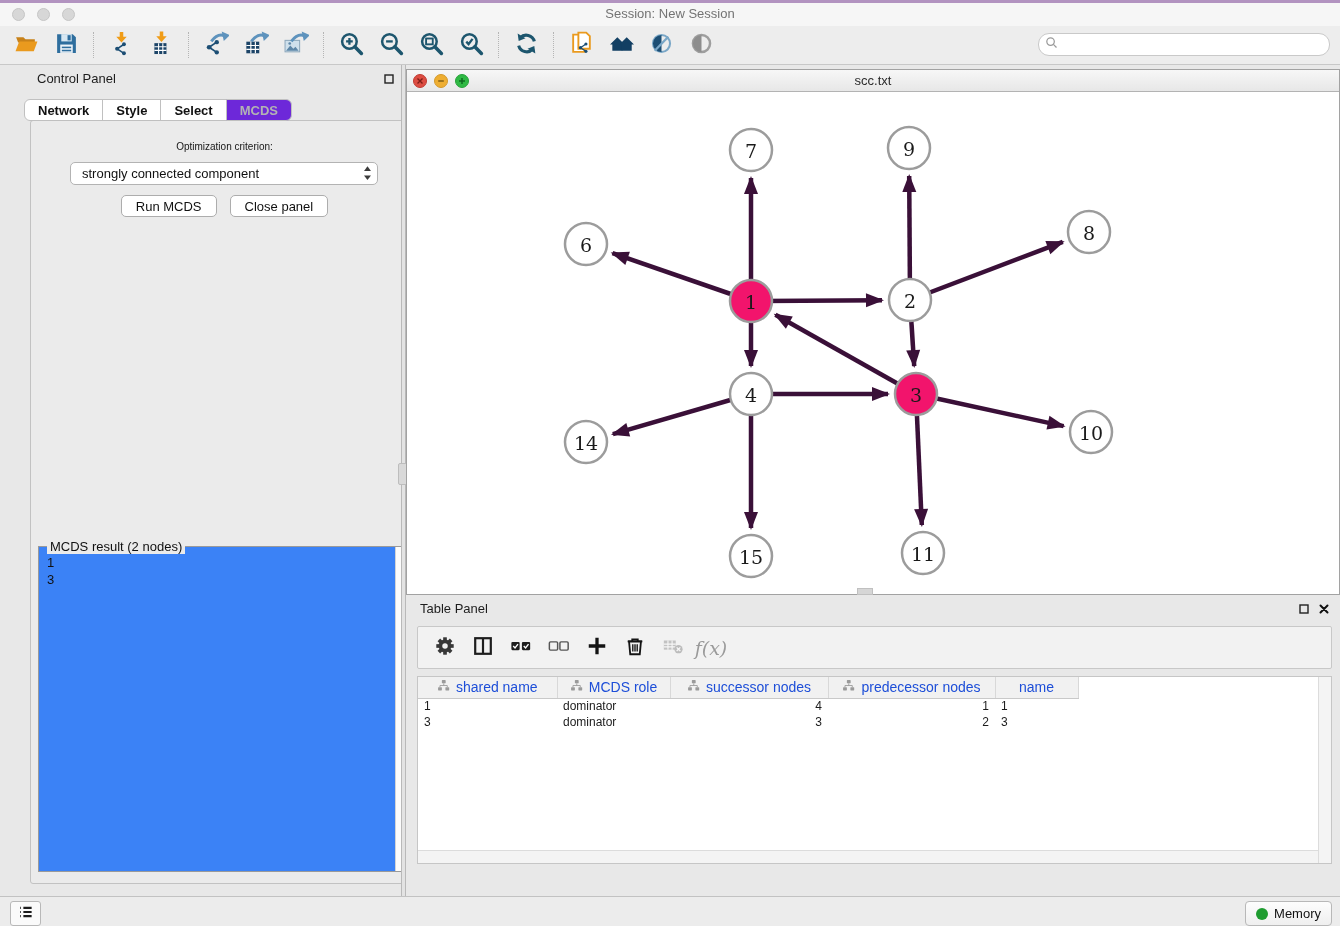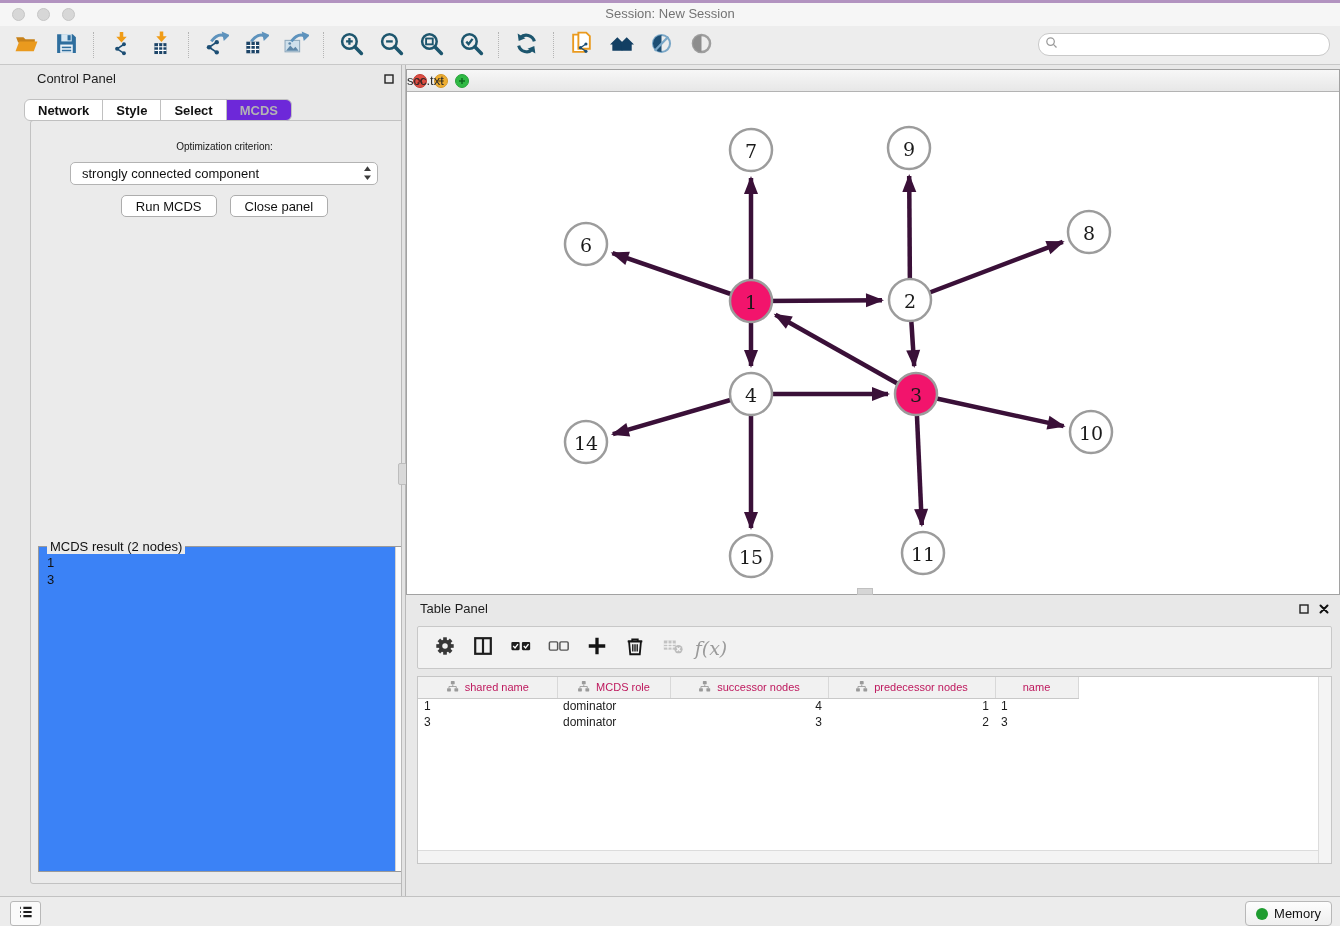--- a/index.html
+++ b/index.html
@@ -51,34 +51,34 @@
 
   
   .network-window { position:absolute; left:406px; top:66px; width:934px; height:526px; border:1px solid #a2a2a2; background:#fff; }
   .nw-titlebar { position:relative; height:22px; background:linear-gradient(#f7f7f7,#e7e7e7); border-bottom:1px solid #b3b3b3; }
   .nw-lights { position:absolute; left:6px; top:4px; display:flex; gap:7px; }
   .light { width:14px; height:14px; border-radius:50%; display:flex; align-items:center; justify-content:center; }
   .light svg { width:8px; height:8px; }
   .light.red { background:#dd4d42; border:1px solid #c03b33; }
   .light.yellow { background:#eeae32; border:1px solid #d4992a; }
   .light.green { background:#2fb944; border:1px solid #27a23a; }
-  .nw-title { position:absolute; left:0; right:0; top:3px; font-size:13px; color:#2c2c2c; }
+  .nw-title { position:absolute; left:0; right:0; top:3px; text-align:center; font-size:13px; color:#2c2c2c; }
   .nw-canvas { position:absolute; left:0; top:22px; width:932px; height:502px; background:#fff; }
   .h-handle { position:absolute; left:450px; bottom:-1px; width:16px; height:7px; background:#d6d6d6; border:1px solid #c0c0c0; }
 
   
   .table-panel { position:absolute; left:406px; top:592px; width:934px; height:301px; background:#e8e8e8; }
   .tp-toolbar { position:absolute; left:11px; right:8px; top:31px; height:43px; background:#f2f2f2; border:1px solid #c8c8c8; border-radius:2px; display:flex; align-items:center; padding-left:8px; }
   .tp-btn { width:38px; height:34px; display:flex; align-items:center; justify-content:center; }
   .tp-btn svg { width:22px; height:22px; }
   .tp-btn.disabled { opacity:0.45; }
   .fx { font-family:"DejaVu Serif", serif; font-style:italic; font-size:19px; color:#9a9a9a; }
   .table-wrap { position:absolute; left:11px; right:8px; top:81px; height:188px; background:#fff; border:1px solid #c6c6c6; overflow:hidden; }
   table.node-table { border-collapse:collapse; table-layout:fixed; }
-  .node-table th { height:21px; background:#f1f1f1; border-right:1px solid #d8d8d8; border-bottom:1px solid #c9c9c9; font-size:11px; font-weight:400; color:#be185d; text-align:center; position:relative; }
+  .node-table th { height:21px; background:#f1f1f1; border-right:1px solid #d8d8d8; border-bottom:1px solid #c9c9c9; font-size:14px; font-weight:400; color:#1d4ed8; text-align:center; position:relative; }
   .node-table th .th-inner { display:flex; align-items:center; justify-content:center; gap:6px; }
   .node-table th svg { width:13px; height:13px; }
   .node-table td { height:16px; font-size:12px; color:#1c1c1c; padding:0 6px; white-space:nowrap; }
   .node-table td.r { text-align:right; }
   .tw-vscroll { position:absolute; right:0; top:0; bottom:0; width:13px; background:#f4f4f4; border-left:1px solid #dcdcdc; }
   .tw-hscroll { position:absolute; left:0; right:13px; bottom:0; height:13px; background:#f4f4f4; border-top:1px solid #dcdcdc; }
   .tp-tabs { position:absolute; left:0; right:0; top:272px; display:flex; justify-content:center; }
 
   
   .statusbar { position:absolute; left:0; top:893px; width:100%; height:33px; background:#ececec; border-top:1px solid #c2c2c2; }

